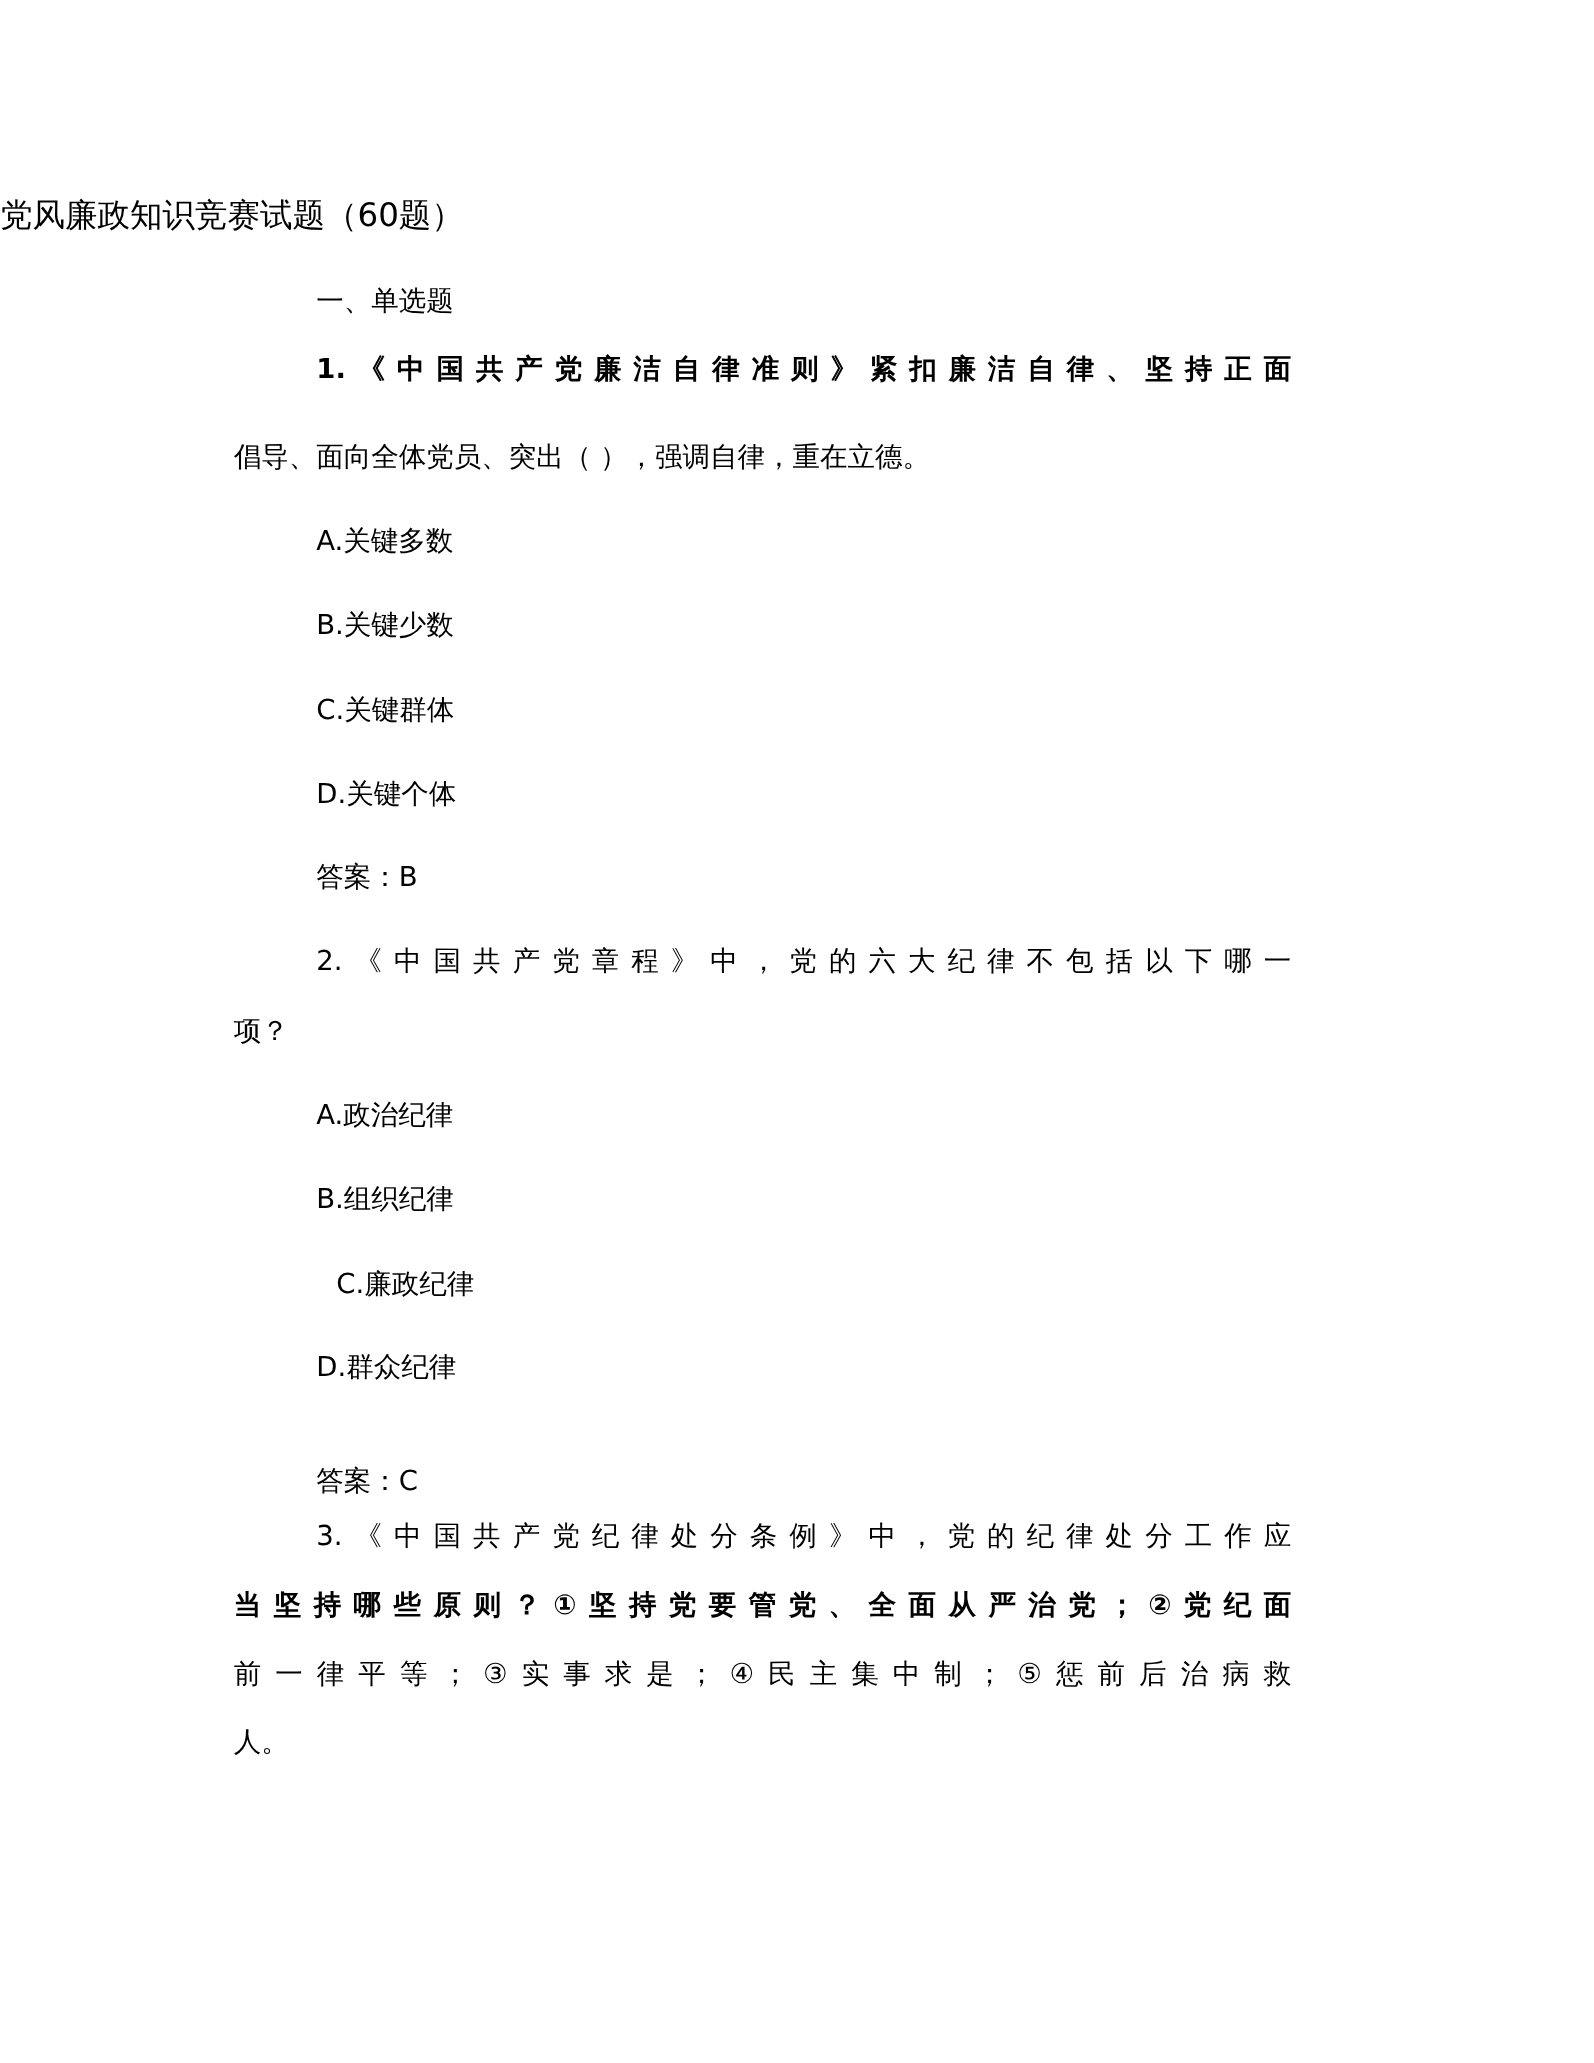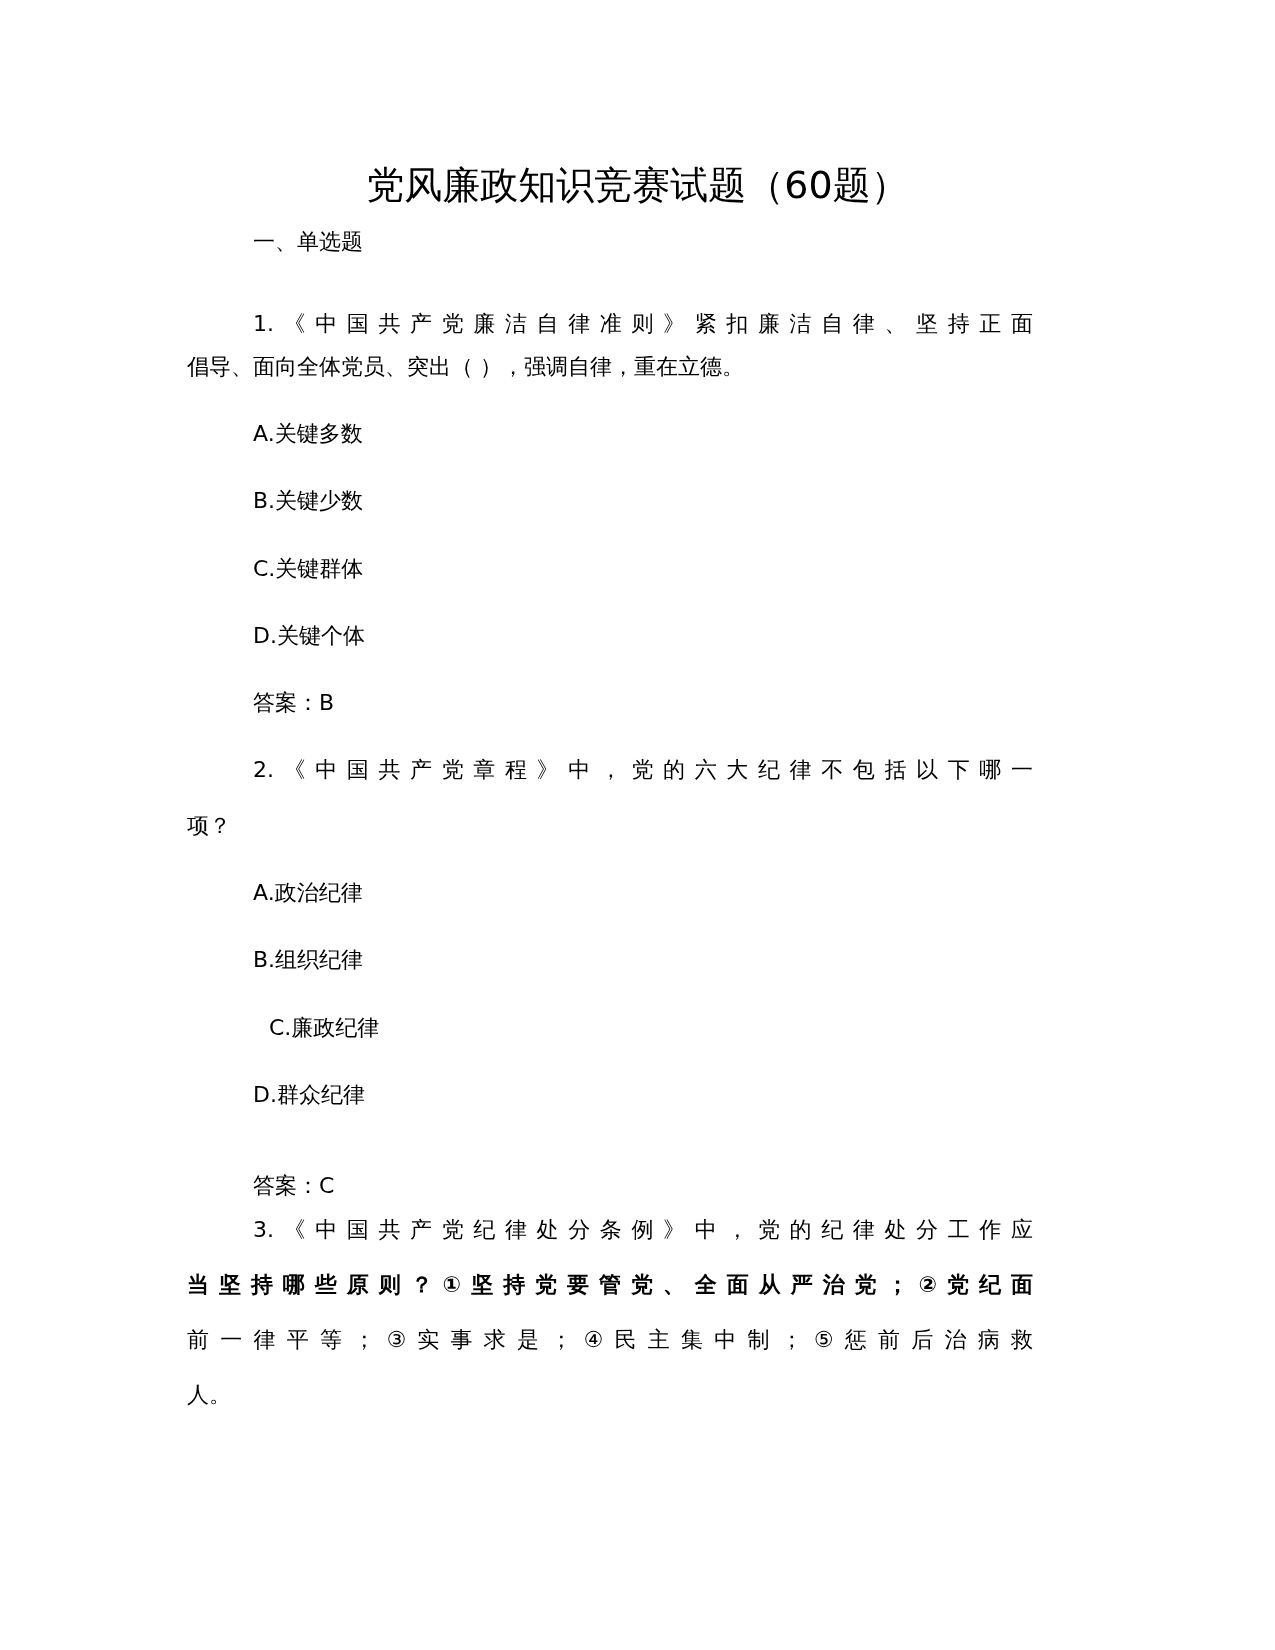--- a/index.html
+++ b/index.html
@@ -19,23 +19,22 @@
       position: absolute;
       left: 0;
       top: 0;
       width: 1275px;
       height: 1650px;
     }
     .title {
       position: absolute;
       left: 0;
       width: 1275px;
-      top: 160px;
-      text-align: center;
-      font-size: 38px;
+      top: 148px;
+      font-size: 26px;
       line-height: 50px;
       letter-spacing: 0px;
     }
     .line {
       position: absolute;
       font-size: 22px;
       line-height: 40px;
       white-space: nowrap;
     }
     .indent { left: 253px; }
@@ -49,21 +48,21 @@
 </head>
 <body>
 
 <div class="page">
 
   <div class="title">党风廉政知识竞赛试题（60题）</div>
 
   <div class="line indent" style="top:222px;">一、单选题</div>
 
   <div>
-    <div class="line indent" style="top:304px; width:780px; text-align:justify; text-align-last:justify;">1.《中国共产党廉洁自律准则》紧扣廉洁自律、坚持正面</div>
+    <div class="line indent" style="top:276px; width:780px; text-align:justify; text-align-last:justify;font-weight:bold;">1.《中国共产党廉洁自律准则》紧扣廉洁自律、坚持正面</div>
     <div class="line flush" style="top:347px;">倡导、面向全体党员、突出（ ），强调自律，重在立德。</div>
     <div class="line indent" style="top:414px;">A.关键多数</div>
     <div class="line indent" style="top:481px;">B.关键少数</div>
     <div class="line indent" style="top:549px;">C.关键群体</div>
     <div class="line indent" style="top:616px;">D.关键个体</div>
     <div class="line indent" style="top:683px;">答案：B</div>
   </div>
 
   <div>
     <div class="line indent" style="top:750px; width:780px; text-align:justify; text-align-last:justify;">2.《中国共产党章程》中，党的六大纪律不包括以下哪一</div>

